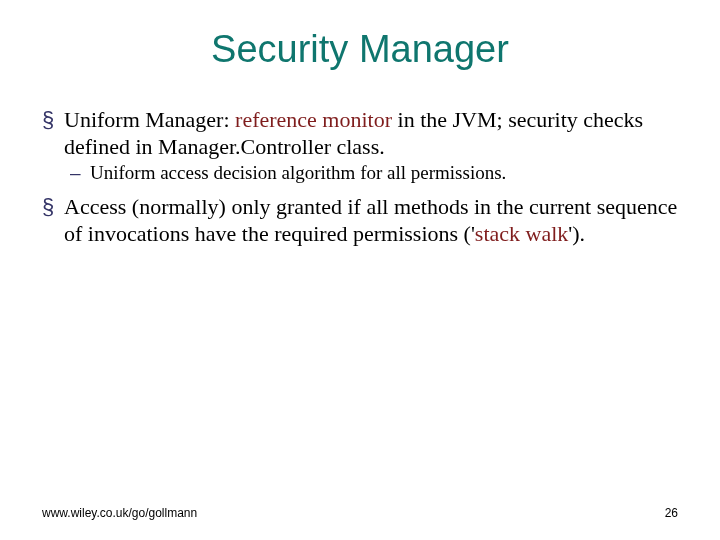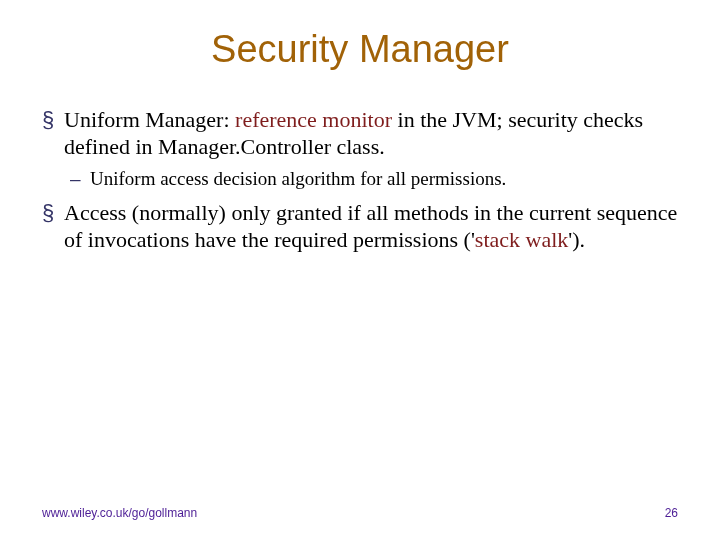--- a/index.html
+++ b/index.html
@@ -9,21 +9,21 @@
     background: #fff;
     font-family: Arial, Helvetica, sans-serif;
     color: #000;
     position: relative;
     padding: 28px 42px 0 42px;
   }
   .title {
     text-align: center;
     font-size: 38px;
     font-weight: 400;
-    color: #a16207;
+    color: #0f766e;
     margin-bottom: 36px;
     font-family: Arial, sans-serif;
   }
   ul.top {
     list-style: none;
     padding-left: 22px;
   }
   ul.top > li {
     position: relative;
     font-size: 22px;
@@ -36,21 +36,20 @@
     position: absolute;
     left: -22px;
     top: 0;
     font-size: 22px;
     color: #333366;
     font-family: Arial, sans-serif;
   }
   ul.sub {
     list-style: none;
     padding-left: 26px;
-    margin-top: 6px;
     margin-bottom: 10px;
   }
   ul.sub > li {
     position: relative;
     font-size: 19px;
     line-height: 1.25;
     font-family: "Times New Roman", Times, serif;
   }
   ul.sub > li::before {
     content: "–";
@@ -61,21 +60,21 @@
     font-family: Arial, sans-serif;
   }
   .hl { color: #7f1d1d; }
   .footer {
     position: absolute;
     left: 42px;
     right: 42px;
     bottom: 20px;
     font-family: Arial, sans-serif;
     font-size: 12px;
-    color: #4c1d95;
+    color: #000000;
     display: flex;
     justify-content: space-between;
     gap: 8px;
   }
 </style>
 </head>
 <body>
 
 <h1 class="title">Security Manager</h1>
 

